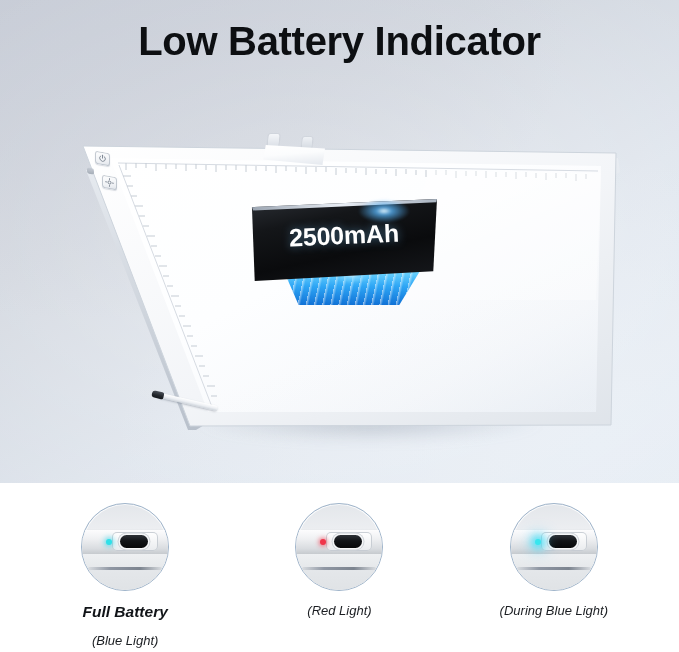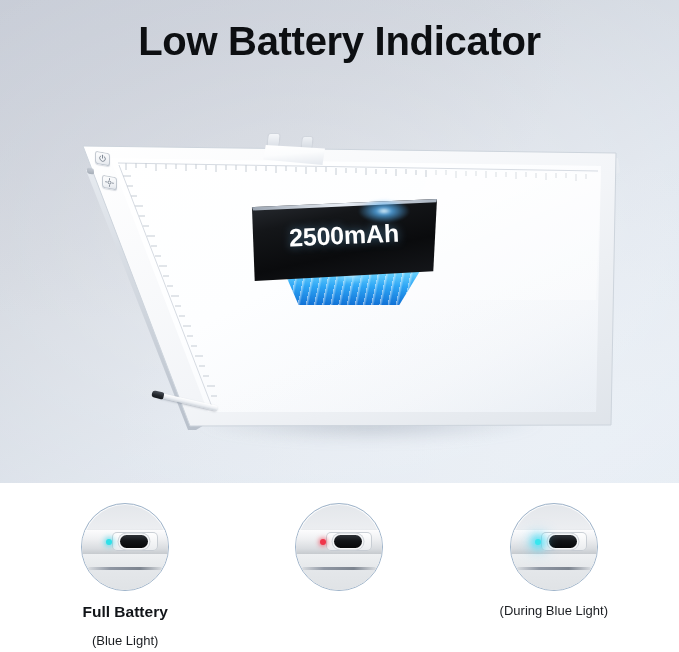--- a/index.html
+++ b/index.html
@@ -230,20 +230,21 @@
     position: absolute;
     left: 0; top: 483px;
     width: 679px; height: 169px;
     background: #ffffff;
   }
   .cards {
     display: flex;
     justify-content: space-around;
     align-items: flex-start;
     padding: 20px 18px 0 18px;
+    font-style: italic;
   }
   .card {
     width: 200px;
     text-align: center;
   }
   .port-circle {
     width: 86px;
     height: 86px;
     margin: 0 auto;
     border-radius: 50%;
@@ -502,20 +503,21 @@
 
       <div class="card">
         <div class="port-circle">
           <div class="device-body"></div>
           <div class="device-base"></div>
           <div class="usb-recess"></div>
           <div class="usb-slot"></div>
           <div class="led red"></div>
           <div class="device-seam"></div>
         </div>
+        <div class="card-sub">(Red Light)</div>
       </div>
 
       <div class="card">
         <div class="port-circle">
           <div class="device-body"></div>
           <div class="device-base"></div>
           <div class="usb-recess"></div>
           <div class="usb-slot"></div>
           <div class="led flash"></div>
           <div class="device-seam"></div>

